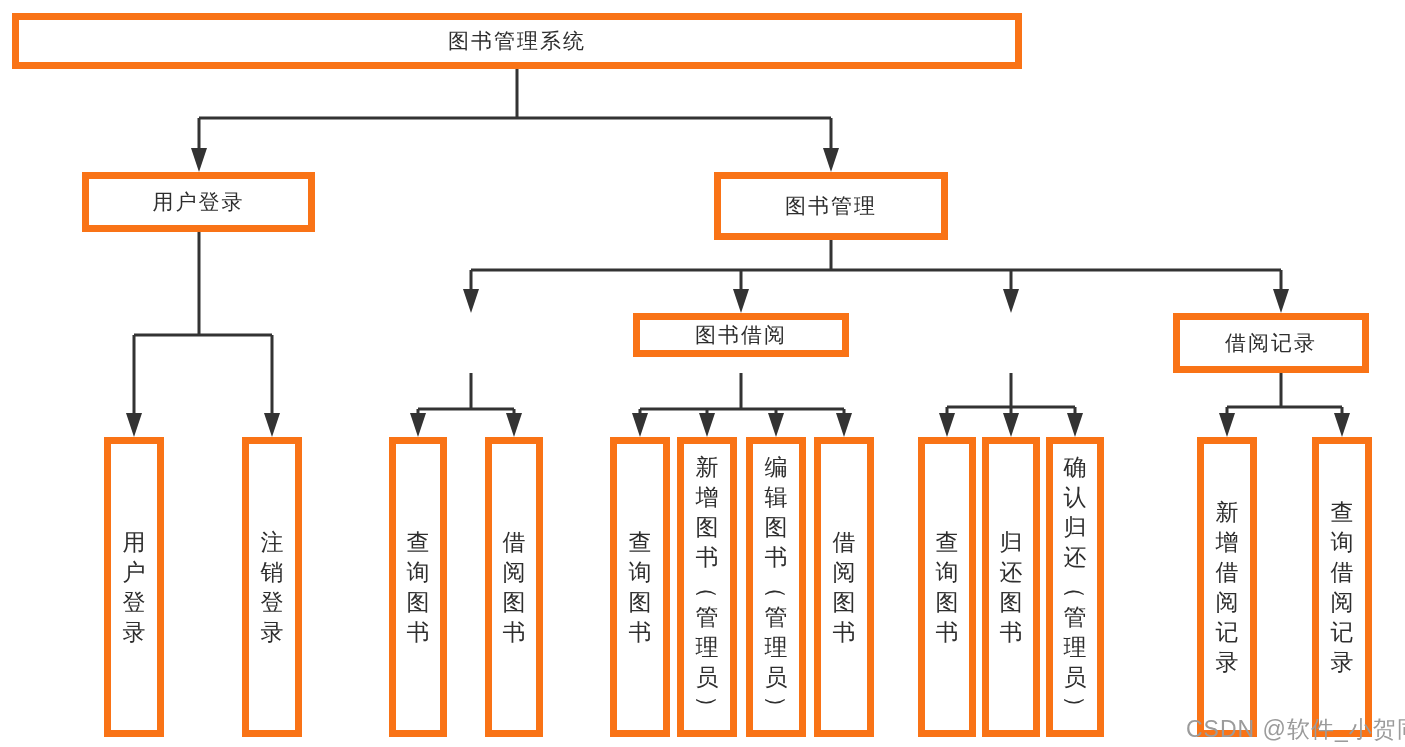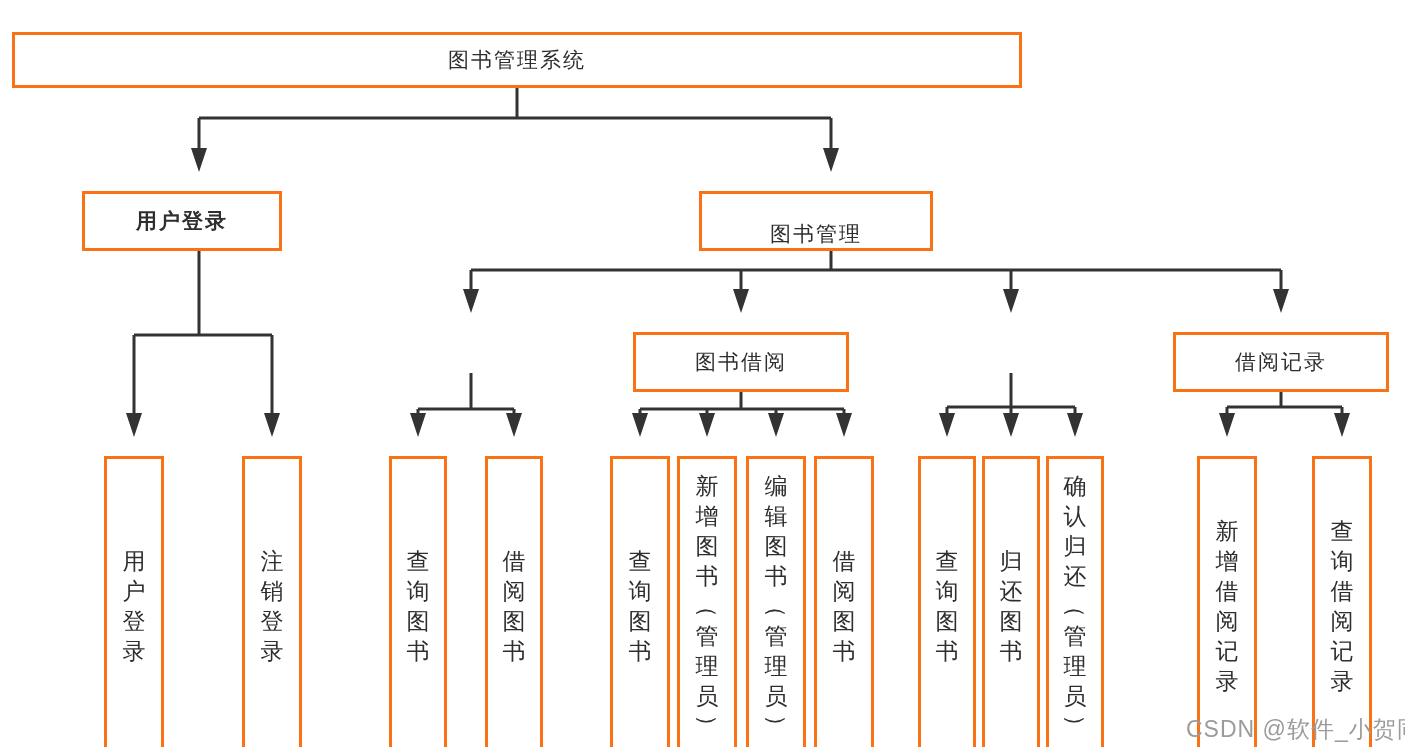--- a/index.html
+++ b/index.html
@@ -2,22 +2,22 @@
 <html><head>
 <meta charset="utf-8">
 <style>
   html,body{margin:0;padding:0;background:#fff;}
   .canvas{
     position:relative;width:1405px;height:747px;background:#ffffff;
     font-family:"Liberation Sans","DejaVu Sans",sans-serif;overflow:hidden;
   }
   .edges{position:absolute;left:0;top:0;width:1405px;height:747px;pointer-events:none;}
   .box{
-    position:absolute;box-sizing:border-box;border:3px solid #f97316;background:#ffffff;
-    display:flex;align-items:center;justify-content:center;color:#2e2e2e;margin-top:19px;
+    position:absolute;box-sizing:border-box;border:7px solid #f97316;background:#ffffff;
+    display:flex;align-items:center;justify-content:center;color:#2e2e2e;
   }
   .hlabel{font-size:21px;letter-spacing:2px;white-space:nowrap;}
   .vbox{flex-direction:column;}
   .vchar{display:block;font-size:23px;line-height:30px;text-align:center;}
   .vchar.rot{transform:rotate(90deg);}
   .watermark{
     position:absolute;left:1186px;top:714px;z-index:5;
     font-size:23px;letter-spacing:1px;color:#9b9b9b;white-space:nowrap;
   }
 </style>
@@ -56,31 +56,31 @@
       <polygon points="1075,437 1067,413 1083,413"></polygon>
       <polygon points="1227,437 1219,413 1235,413"></polygon>
       <polygon points="1342,437 1334,413 1350,413"></polygon>
     </g>
   </svg>
 
   <div class="box" style="left:12px;top:13px;width:1010px;height:56px;">
     <span class="hlabel">图书管理系统</span>
   </div>
 
-  <div class="box" style="left:82px;top:172px;width:200px;height:60px;font-weight:bold;">
+  <div class="box" style="left:82px;top:172px;width:233px;height:60px;">
     <span class="hlabel">用户登录</span>
   </div>
-  <div class="box" style="left:699px;top:172px;width:234px;height:60px;align-items:flex-end;">
+  <div class="box" style="left:714px;top:172px;width:234px;height:68px;">
     <span class="hlabel">图书管理</span>
   </div>
 
-  <div class="box" style="left:633px;top:313px;width:216px;height:60px;">
+  <div class="box" style="left:633px;top:313px;width:216px;height:44px;">
     <span class="hlabel">图书借阅</span>
   </div>
-  <div class="box" style="left:1173px;top:313px;width:216px;height:60px;align-items:center;">
+  <div class="box" style="left:1173px;top:313px;width:196px;height:60px;align-items:center;">
     <span class="hlabel">借阅记录</span>
   </div>
 
   <div class="box vbox" style="left:104px;top:437px;width:60px;height:300px;">
       <span class="vchar">用</span>
       <span class="vchar">户</span>
       <span class="vchar">登</span>
       <span class="vchar">录</span>
     </div>
   <div class="box vbox" style="left:242px;top:437px;width:60px;height:300px;">

